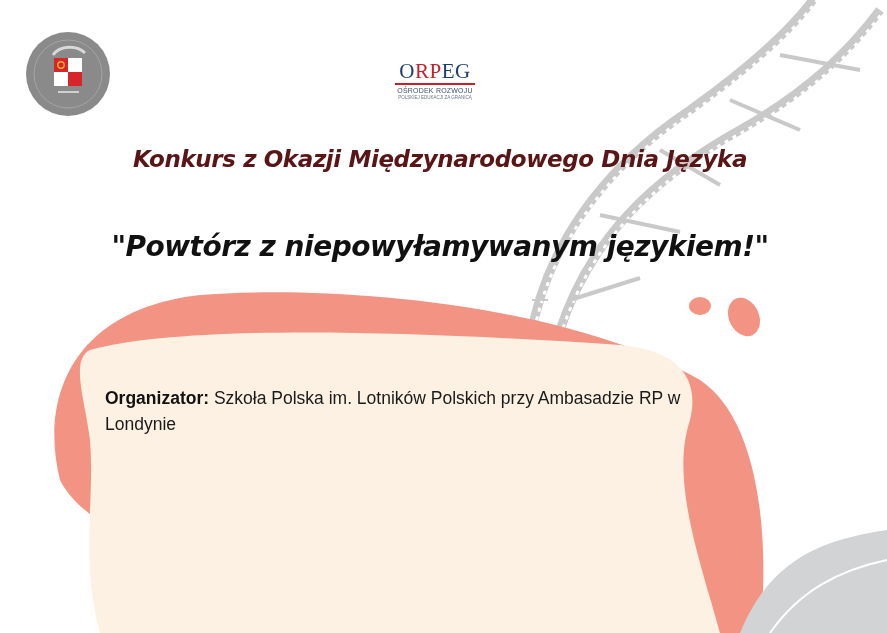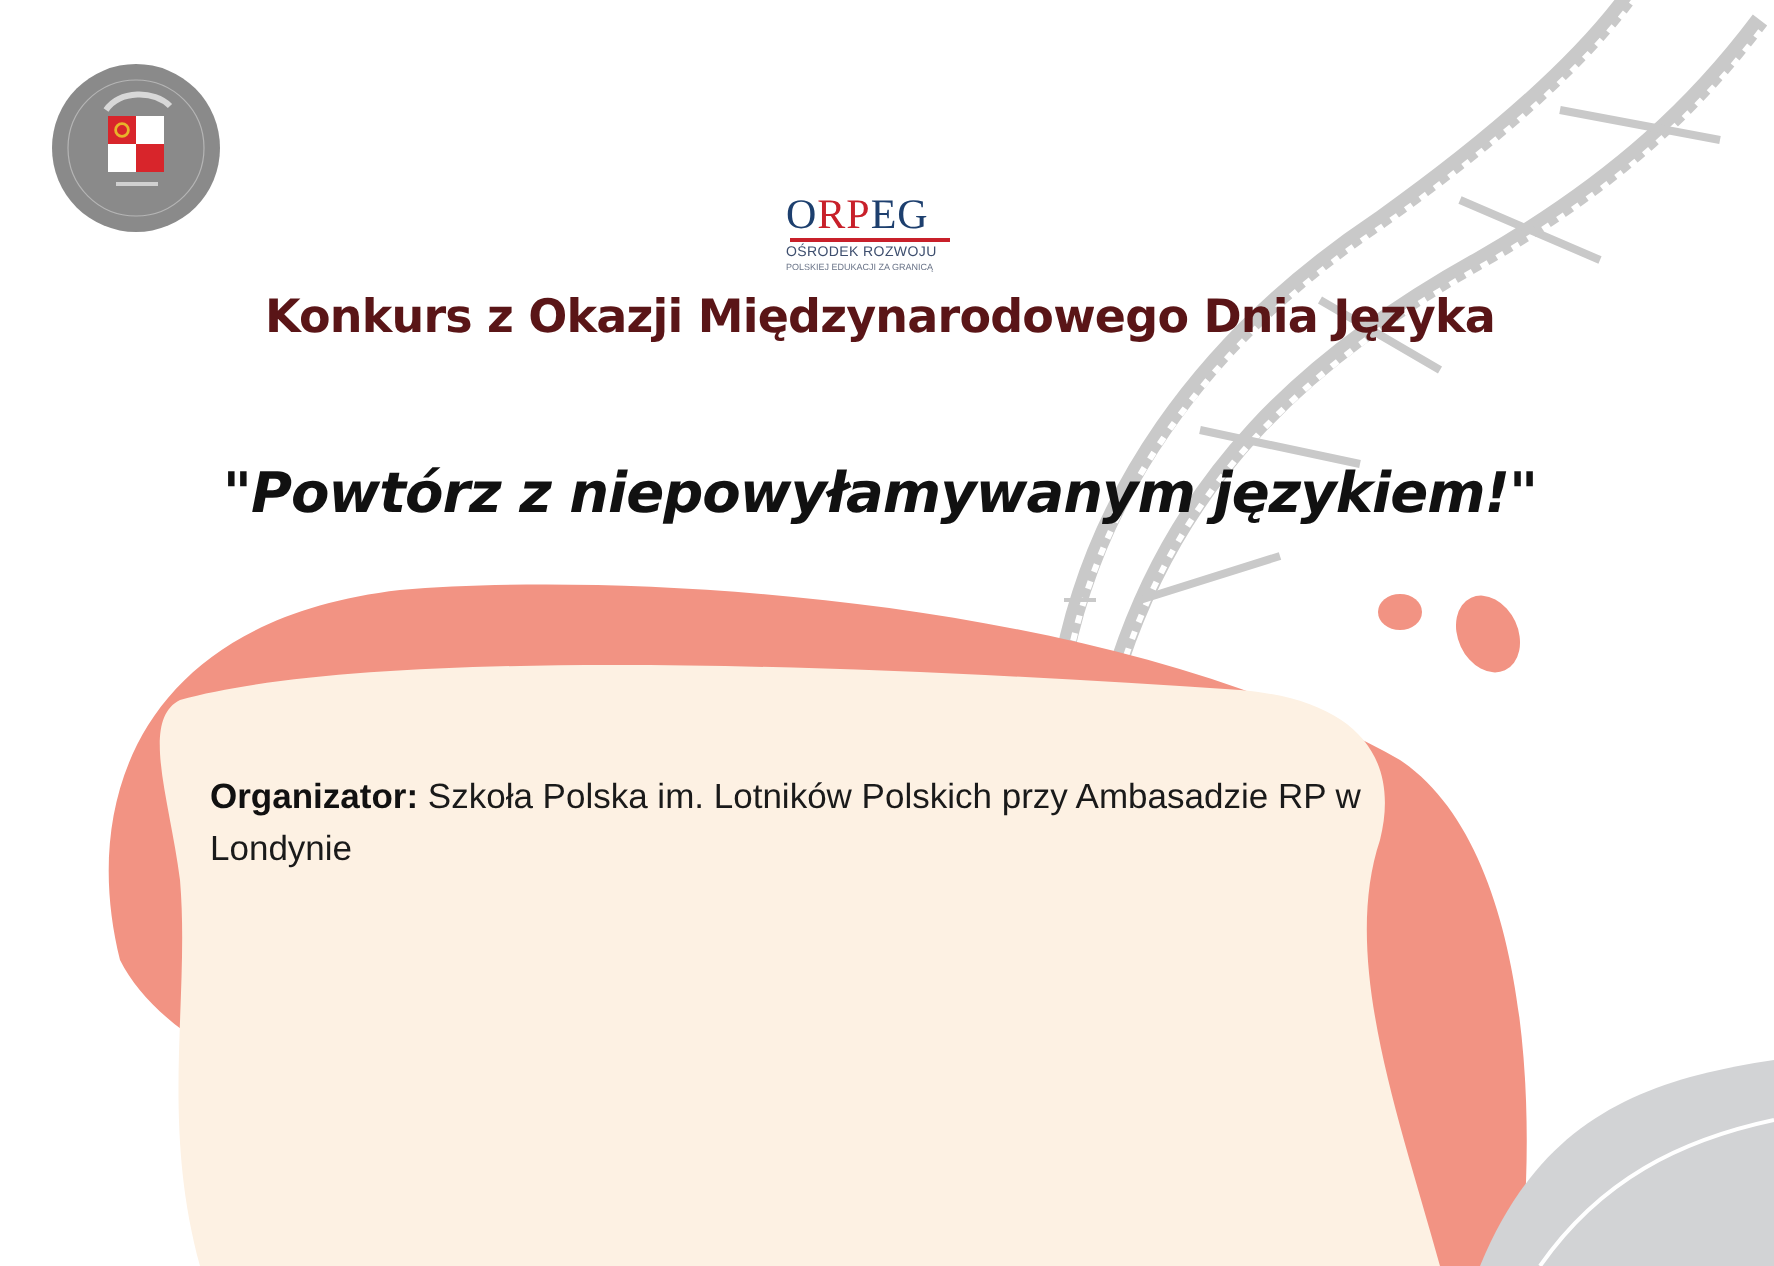--- a/index.html
+++ b/index.html
@@ -3,30 +3,30 @@
 <meta charset="utf-8">
 <style>
   html, body { margin: 0; padding: 0; }
   body {
     width: 887px; height: 633px; overflow: hidden; position: relative;
     background: #ffffff;
     font-family: "Liberation Sans", sans-serif;
   }
   .layer { position: absolute; left: 0; top: 0; width: 887px; height: 633px; }
   .school-logo { position: absolute; left: 25px; top: 31px; width: 86px; height: 86px; }
-  .orpeg-logo { position: absolute; left: 393px; top: 60px; width: 84px; height: 48px; text-align: left; margin-top: 36px; }
+  .orpeg-logo { position: absolute; left: 393px; top: 60px; width: 84px; height: 48px; text-align: center; }
   .orpeg-main { font-family: "Liberation Serif", serif; font-size: 21px; line-height: 22px; letter-spacing: 0.5px; color: #1d3f6e; }
   .orpeg-main .red { color: #c8202a; }
   .orpeg-line { height: 2px; background: #c8202a; margin: 1px 2px 2px 2px; }
   .orpeg-sub1 { font-size: 7px; line-height: 8px; color: #3d4e6e; letter-spacing: 0.2px; }
   .orpeg-sub2 { font-size: 4.5px; line-height: 6px; color: #6a7488; }
   .title {
     position: absolute; left: 40px; width: 800px; top: 140px; text-align: center;
     color: #5a1517; font-family: "DejaVu Sans", sans-serif; font-weight: bold;
-    font-size: 23px; line-height: 39px; letter-spacing: -0.4px;
+    font-size: 23px; line-height: 39px; letter-spacing: -0.4px; font-style: italic;
   }
   .subtitle {
     position: absolute; left: 40px; width: 800px; top: 226px; text-align: center;
     color: #111; font-family: "DejaVu Sans", sans-serif; font-weight: bold; font-style: italic;
     font-size: 28px; line-height: 42px; letter-spacing: -0.5px;
   }
   .info {
     position: absolute; left: 105px; width: 590px; top: 385px; 
     color: #1a1a1a; font-family: "Liberation Sans", sans-serif;
     font-size: 17.5px; line-height: 26.2px;

